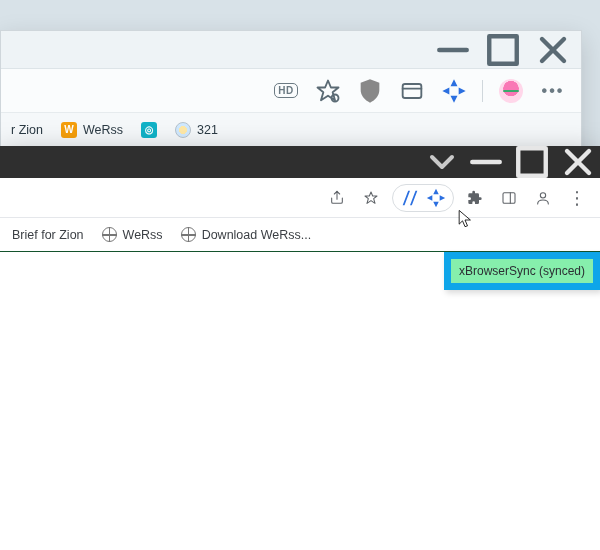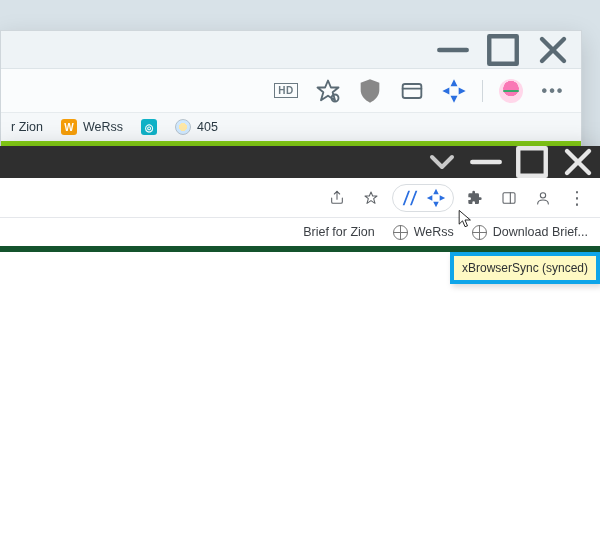--- a/index.html
+++ b/index.html
@@ -38,42 +38,42 @@
     border-bottom: 1px solid #e6ebee;
   }
   .wb-addrspace { flex: 1; }
   .wb-icon {
     width: 28px; height: 28px; display: flex;
     align-items: center; justify-content: center;
     color: #5a6a74;
   }
   .hd-badge {
     font-size: 10px; font-weight: 700; color: #6b7a83;
-    border: 1.5px solid #6b7a83; border-radius: 0;
+    border: 1.5px solid #6b7a83; border-radius: 5px;
     padding: 1px 3px; letter-spacing: .5px;
   }
   .ext-blue { color: #2b6fe0; }
   .avatar-circle {
     width: 24px; height: 24px; border-radius: 50%;
     background: radial-gradient(circle at 50% 40%, #f977b5 0 40%, #ffd7ea 42% 100%);
     position: relative;
   }
   .avatar-circle::after{
     content:""; position:absolute; left:4px; top:11px; width:16px; height:2px;
     background:#3aa86c; border-radius:1px;
   }
   .more-dots {
     letter-spacing: 2px; font-weight: 700; color: #6b7a83;
   }
 
   .wb-bookmarks {
     height: 34px; background: #f5f8fa;
     display: flex; align-items: center; gap: 18px;
     padding: 0 10px; font-size: 12.5px; color: #2b3a44;
-    border-bottom: 6px solid #84cc16;
+    border-bottom: 1px solid #84cc16;
     white-space: nowrap; overflow: hidden;
   }
   .bm-item { display: flex; align-items: center; gap: 6px; }
   .fav {
     width: 16px; height: 16px; border-radius: 3px;
     display: flex; align-items: center; justify-content: center;
     font-size: 10px; font-weight: 700; color: #fff;
   }
   .fav-orange { background: #f59e0b; }
   .fav-teal   { background: #10b2c7; }
@@ -126,41 +126,41 @@
   }
   .ext-pill .tb-icon { width:22px; height:22px; border:none; }
   .xbs-icon { color:#2b6fe0; font-size:14px; font-weight:700; }
   .mono-icon svg { width:16px; height:16px; }
   .vmenu { font-size:18px; line-height:1; }
 
   .wf-bookmarks {
     height: 34px; background:#fff;
     display:flex; align-items:center; gap:18px;
     padding:0 12px; font-size:12.5px; color:#3b3f44;
-    border-bottom:6px solid #14532d;
-    white-space:nowrap; overflow:hidden;justify-content:flex-end;
+    border-bottom:1px solid #14532d;
+    white-space:nowrap; overflow:hidden;
   }
   .globe-icon {
     width:15px; height:15px; border:1.5px solid #777;
     border-radius:50%; position:relative; flex:0 0 auto;
   }
   .globe-icon::before{
     content:""; position:absolute; left:6px; top:-1px;
     width:1.5px; height:15px; background:#777;
   }
   .globe-icon::after{
     content:""; position:absolute; left:-1px; top:6px;
     width:15px; height:1.5px; background:#777;
   }
 
   .wf-content { position:relative; height: calc(100% - 32px - 40px - 34px); background:#fff; }
 
   .tooltip {
     position:absolute; top:0px; right:0px;
-    background:#fef9c3; border:4px solid #0ea5e9;
+    background:#86efac; border:7px solid #0ea5e9;
     box-shadow: 2px 3px 6px rgba(0,0,0,0.15);
     padding: 4px 8px; font-size:12px; color:#2c2f33;
     line-height:1.35;
   }
   .tooltip .t2 { color:#707070; }
 
   .cursor {
     position:absolute; left:458px; top:210px;
     width:14px; height:20px; pointer-events:none;
   }
@@ -233,21 +233,21 @@
     </div>
     <div class="bm-item">
       <span class="fav fav-orange">W</span>
       <span>WeRss</span>
     </div>
     <div class="bm-item">
       <span class="fav fav-teal">◎</span>
     </div>
     <div class="bm-item">
       <span class="fav-globe"></span>
-      <span>405</span>
+      <span>321</span>
     </div>
   </div>
 </div>
 
 <div class="win-front">
   <div class="wf-titlebar">
     <div class="wf-tabdrop">
       <svg viewBox="0 0 16 16">
           <polyline points="4,6 8,10 12,6"></polyline>
         </svg>
@@ -321,21 +321,21 @@
   <div class="wf-bookmarks">
     <div class="bm-item">
       <span>Brief for Zion</span>
     </div>
     <div class="bm-item">
       <span class="globe-icon"></span>
       <span>WeRss</span>
     </div>
     <div class="bm-item">
       <span class="globe-icon"></span>
-      <span>Download Brief...</span>
+      <span>Download WeRss...</span>
     </div>
   </div>
 
   <div class="wf-content">
     <div class="tooltip">
       <div>xBrowserSync (synced)</div>
     </div>
   </div>
 </div>
 

